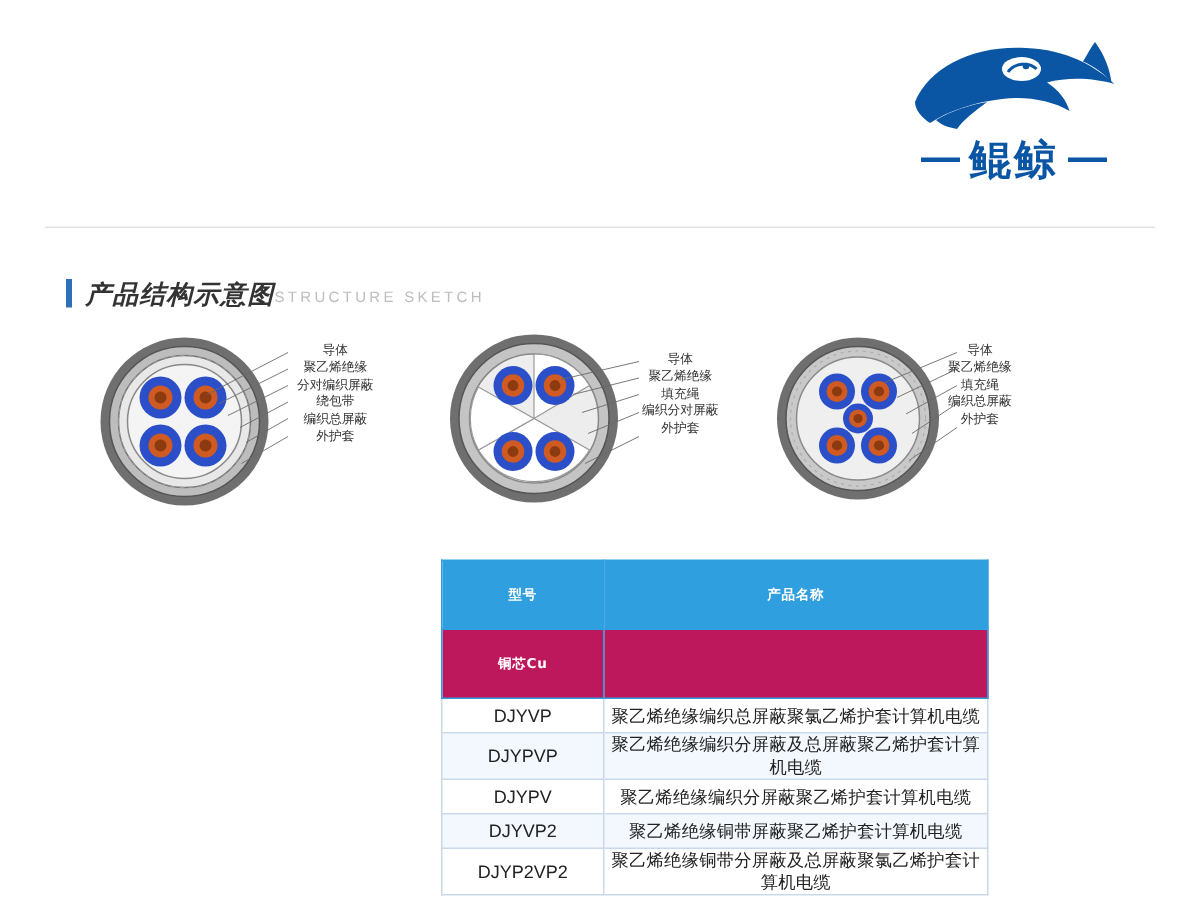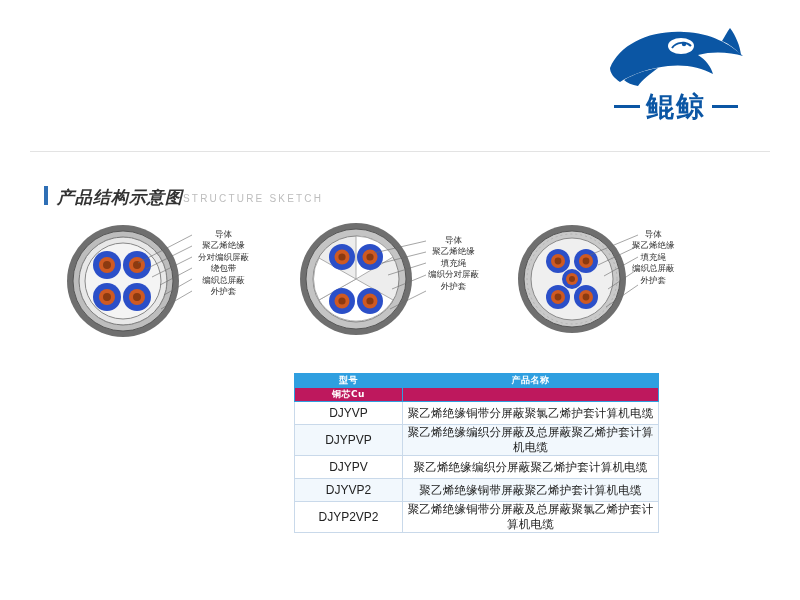--- a/index.html
+++ b/index.html
@@ -53,21 +53,21 @@
   .l2{left:428px;top:14px;}
   .l3{left:632px;top:8px;}
 
   
   .tablewrap{position:absolute;left:294px;top:373px;width:365px;}
   table{border-collapse:collapse;width:365px;
     font-family:"DejaVu Sans","Liberation Sans",sans-serif;}
   th,td{border:1px solid #c9d9ea;text-align:center;}
   thead th{
     background:#2f9fe0;color:#ffffff;font-size:9px;font-weight:bold;
-    height:13px;padding:0;letter-spacing:.5px;border:1px solid #2f9fe0;
+    height:13px;padding:16px;letter-spacing:.5px;border:1px solid #2f9fe0;
   }
   thead tr.sub th{background:#be185d;}
   td{height:22px;font-size:11.5px;color:#222;padding:0;}
   tbody tr:nth-child(odd){background:#ffffff;}
   tbody tr:nth-child(even){background:#f2f8fd;}
   td.model{width:107px;font-family:"Liberation Sans",sans-serif;font-size:12px;}
   td.name{font-size:11.5px;letter-spacing:.2px;}
 </style>
 </head>
 <body>
@@ -243,21 +243,21 @@
           <th>产品名称</th>
         </tr>
         <tr class="sub">
           <th>铜芯Cu</th>
           <th></th>
         </tr>
       </thead>
       <tbody>
         <tr>
           <td class="model">DJYVP</td>
-          <td class="name">聚乙烯绝缘铜带分屏蔽聚氯乙烯护套计算机电缆</td>
+          <td class="name">聚乙烯绝缘编织总屏蔽聚氯乙烯护套计算机电缆</td>
         </tr>
         <tr>
           <td class="model">DJYPVP</td>
           <td class="name">聚乙烯绝缘编织分屏蔽及总屏蔽聚乙烯护套计算机电缆</td>
         </tr>
         <tr>
           <td class="model">DJYPV</td>
           <td class="name">聚乙烯绝缘编织分屏蔽聚乙烯护套计算机电缆</td>
         </tr>
         <tr>

